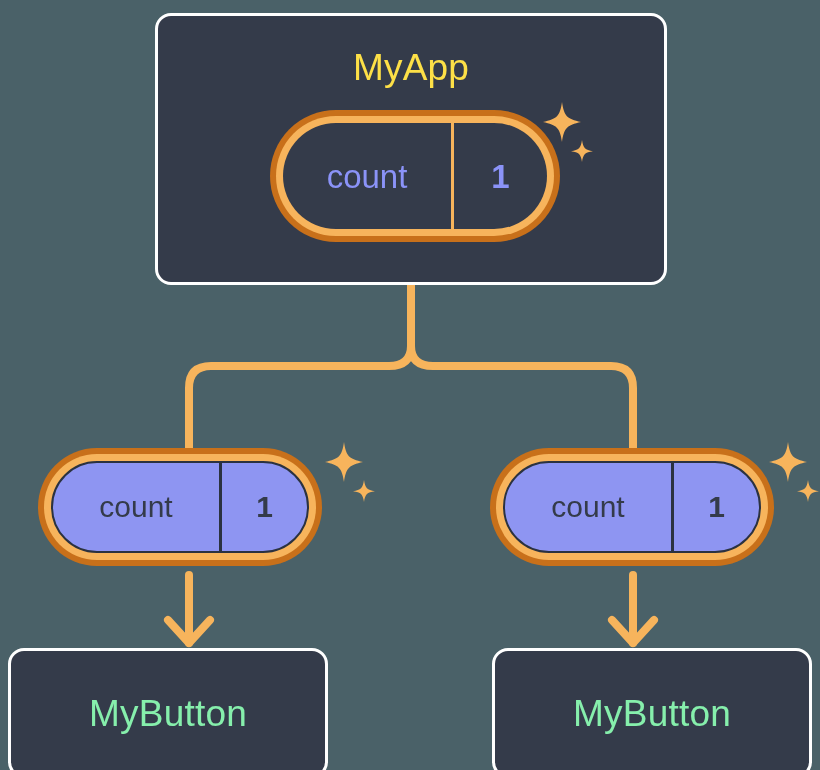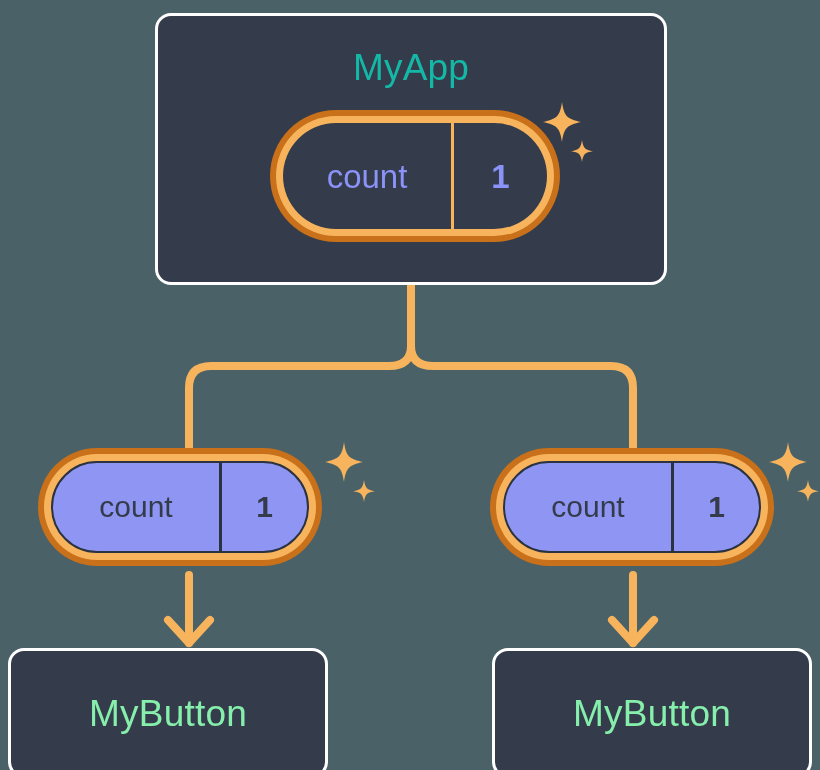--- a/index.html
+++ b/index.html
@@ -44,21 +44,21 @@
 
   #app-card {
     left: 155px;
     top: 13px;
     width: 512px;
     height: 272px;
     border-radius: 16px;
   }
 
   .card-title {
-    color: #14b8a6;
+    color: #fde047;
     font-size: 37px;
     line-height: 1;
     letter-spacing: 0.2px;
     margin-top: 33px;
   }
 
   .leaf-card {
     width: 320px;
     height: 130px;
     justify-content: center;

